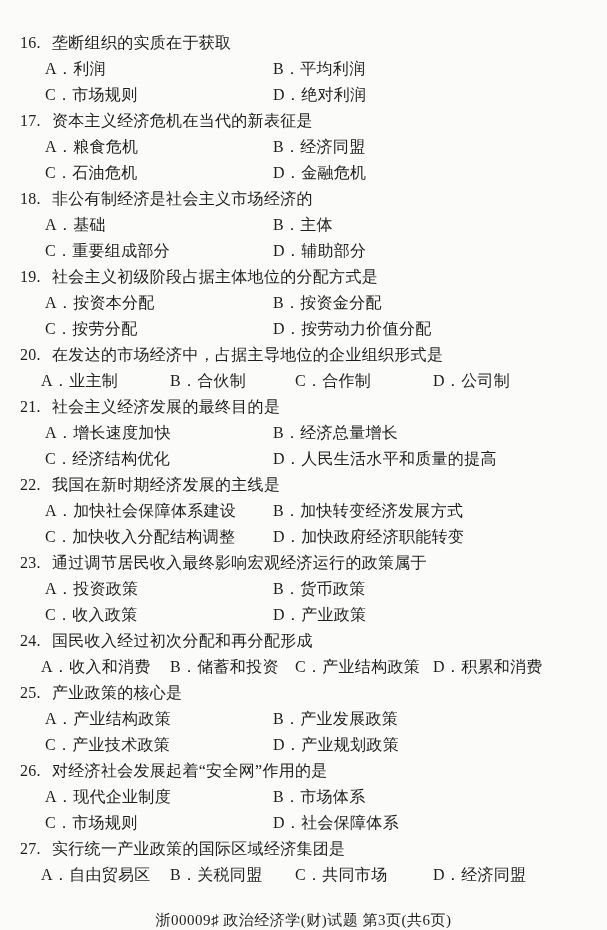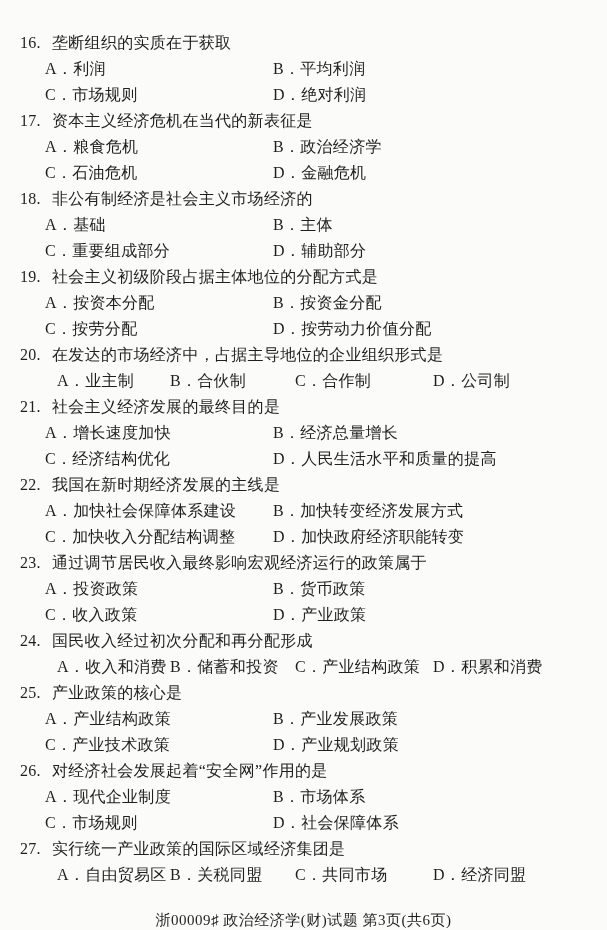--- a/index.html
+++ b/index.html
@@ -31,21 +31,21 @@
     top: 0;
     line-height: 26px;
     letter-spacing: 0.3px;
   }
   .qnum  { left: 20px; }
   .qstem { left: 52px; }
   
   .c2-0 { left: 45px; }
   .c2-1 { left: 273px; }
   
-  .c4-0 { left: 57px; }
+  .c4-0 { left: 41px; }
   .c4-1 { left: 170px; }
   .c4-2 { left: 295px; }
   .c4-3 { left: 433px; }
   .footer-row {
     position: relative;
     height: 26px;
     line-height: 26px;
     margin-top: 19px;
     text-align: center;
     font-size: 15px;
@@ -68,21 +68,21 @@
       <div class="row">
         <span class="opt c2-0">C．市场规则</span>
         <span class="opt c2-1">D．绝对利润</span>
       </div>
       <div class="row">
         <span class="qnum">17.</span>
         <span class="qstem">资本主义经济危机在当代的新表征是</span>
       </div>
       <div class="row">
         <span class="opt c2-0">A．粮食危机</span>
-        <span class="opt c2-1">B．政治经济学</span>
+        <span class="opt c2-1">B．经济同盟</span>
       </div>
       <div class="row">
         <span class="opt c2-0">C．石油危机</span>
         <span class="opt c2-1">D．金融危机</span>
       </div>
       <div class="row">
         <span class="qnum">18.</span>
         <span class="qstem">非公有制经济是社会主义市场经济的</span>
       </div>
       <div class="row">

